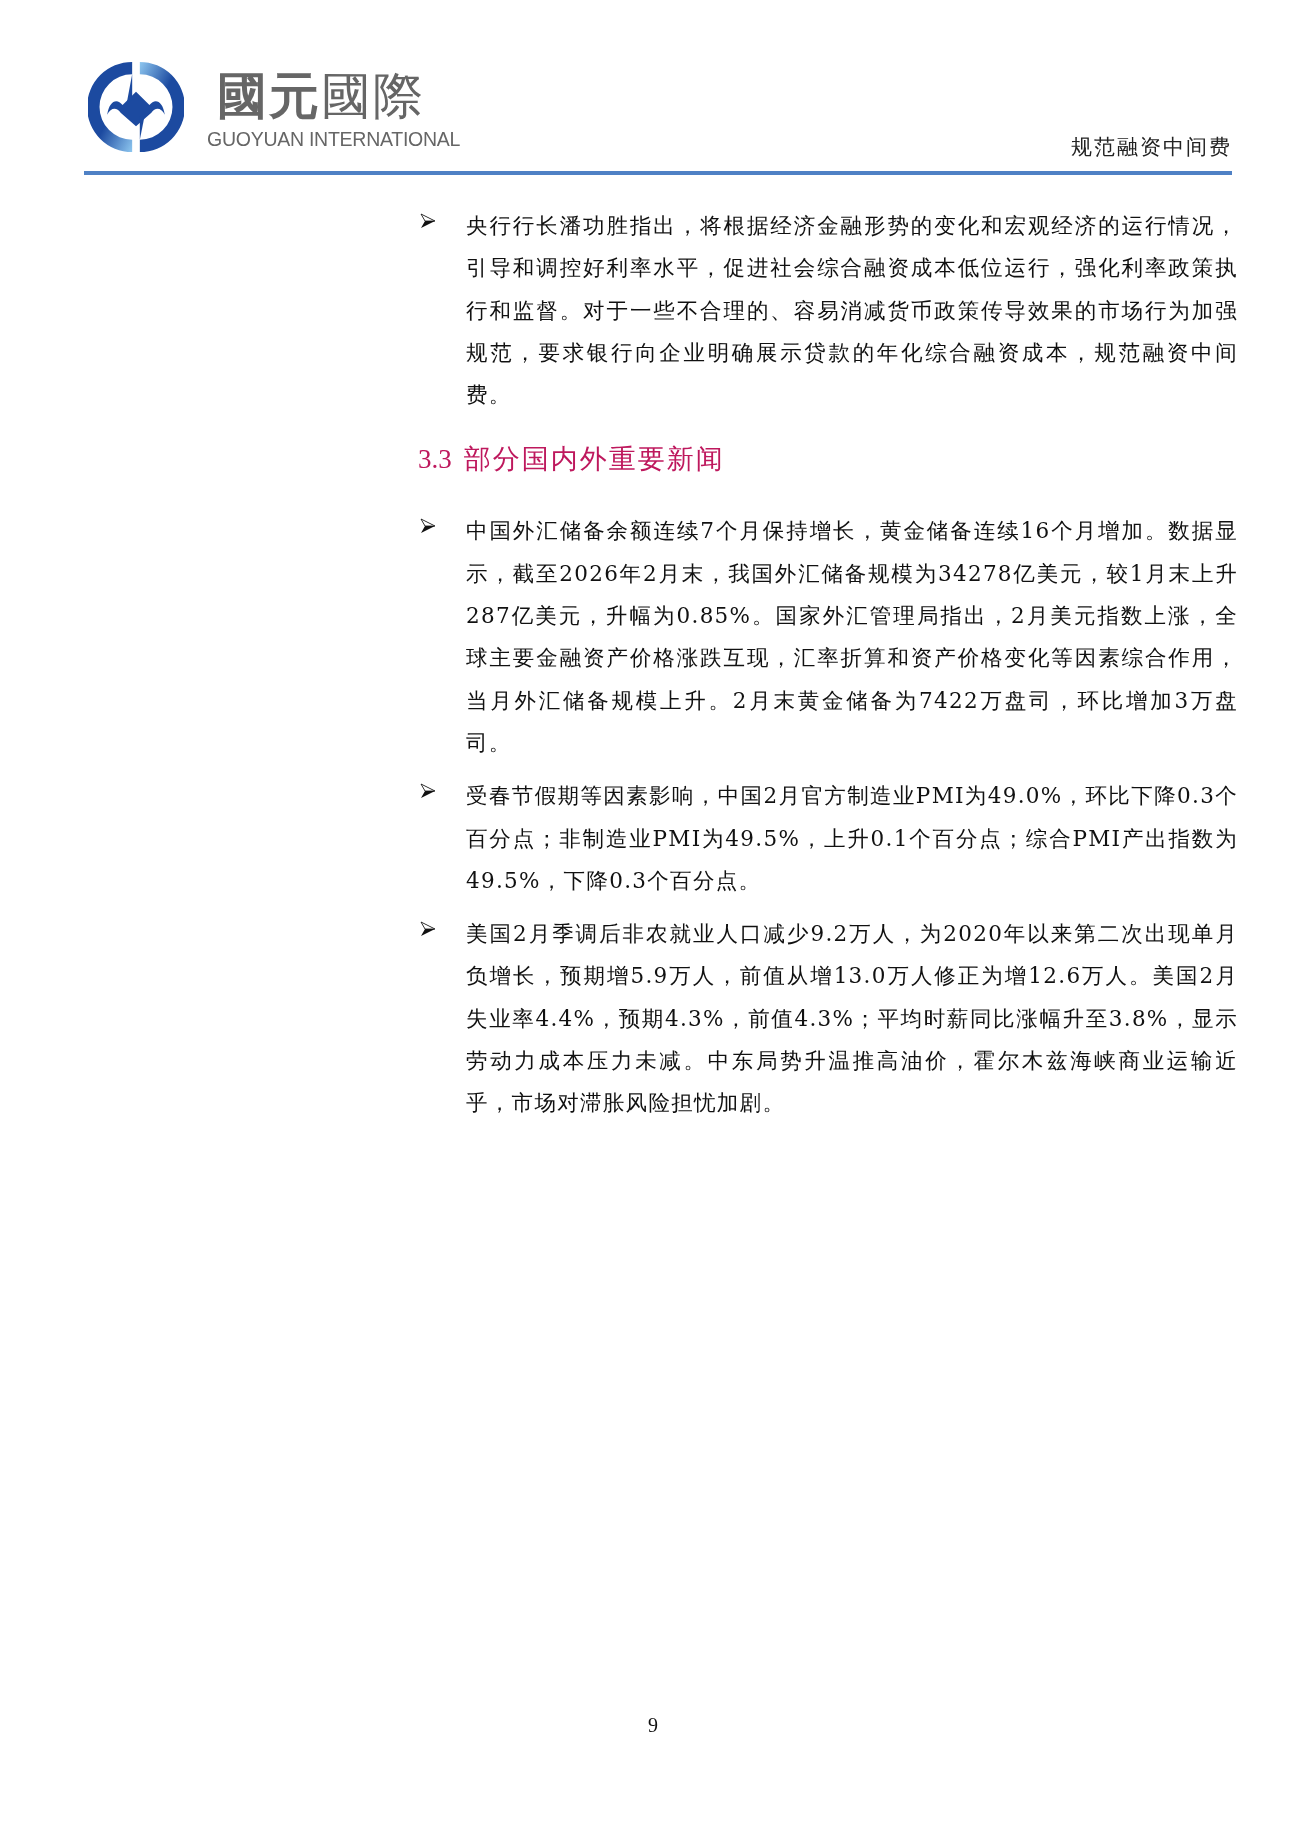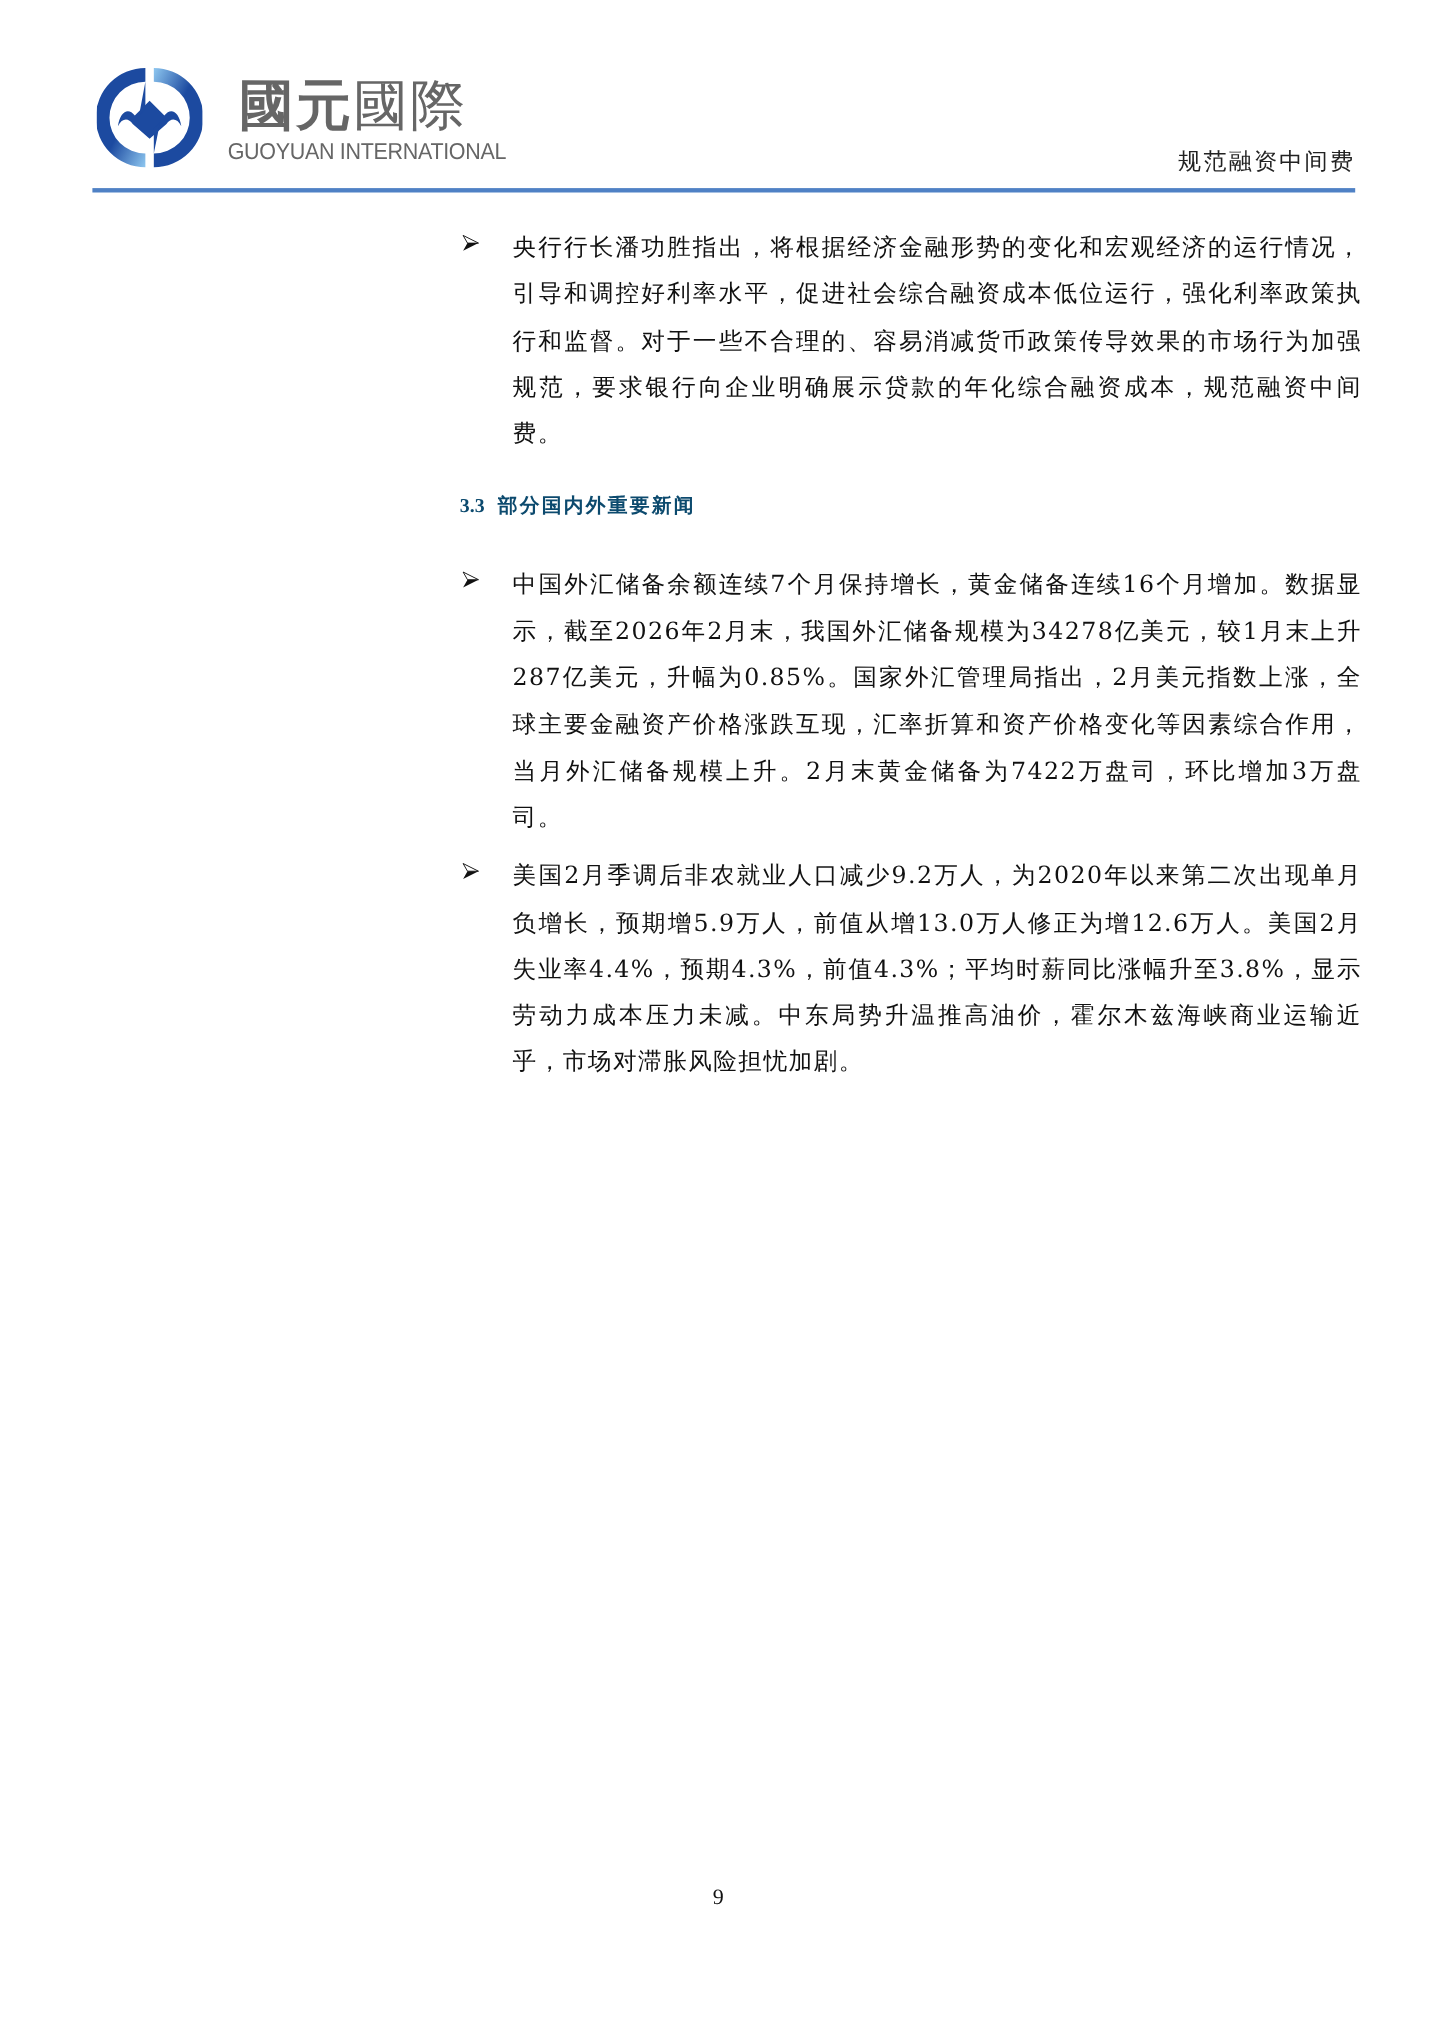--- a/index.html
+++ b/index.html
@@ -16,21 +16,21 @@
               font-size: 21px; color: #666666; letter-spacing: -0.3px; line-height: 24px; white-space: nowrap; transform: scaleX(0.93); transform-origin: left; }
   .report-name { position: absolute; right: 74px; top: 134px; font-size: 21px; color: #222;
                  letter-spacing: 2px; line-height: 26px; white-space: nowrap; }
   .header-rule { position: absolute; left: 84px; top: 171px; width: 1148px; height: 4px; background: #4f81c5; }
 
   
   .content { position: absolute; left: 418px; top: 205px; width: 820px; }
   .bullet-item { position: relative; padding-left: 48px; margin-bottom: 11px; }
   .bullet-glyph { position: absolute; left: 2px; top: 8px; width: 16px; height: 16px; }
   .para { font-size: 21.5px; line-height: 42.3px; letter-spacing: 1.3px; text-align: justify; margin: 0; }
-  .section-heading { margin: 23px 0 31px 0; font-size: 18px; font-weight: bold; color: #0c4a6e;
+  .section-heading { margin: 23px 0 31px 0; font-size: 27px; font-weight: normal; color: #be185d;
                      line-height: 40px; letter-spacing: 2px; white-space: nowrap; }
   .section-heading .num { margin-right: 12px; font-family: "Liberation Serif", serif; letter-spacing: 0; }
 
   .page-number { position: absolute; left: 0; width: 1306px; top: 1714px; text-align: center;
                  font-size: 20px; color: #111; font-family: "Liberation Serif", serif; }
 </style>
 </head>
 <body>
 
 <div class="page">
@@ -76,20 +76,27 @@
 
 
     <div class="bullet-item">
       <svg class="bullet-glyph" viewBox="0 0 16 16">
         <path d="M1 1 L15 8 L1 15 L5 8 Z" fill="#111"></path>
           <path d="M1 1 L15 8 L5 8 Z" fill="#fff" stroke="#111" stroke-width="0.8"></path>
       </svg>
       <p class="para">中国外汇储备余额连续7个月保持增长，黄金储备连续16个月增加。数据显示，截至2026年2月末，我国外汇储备规模为34278亿美元，较1月末上升287亿美元，升幅为0.85%。国家外汇管理局指出，2月美元指数上涨，全球主要金融资产价格涨跌互现，汇率折算和资产价格变化等因素综合作用，当月外汇储备规模上升。2月末黄金储备为7422万盘司，环比增加3万盘司。</p>
     </div>
 
+    <div class="bullet-item">
+      <svg class="bullet-glyph" viewBox="0 0 16 16">
+        <path d="M1 1 L15 8 L1 15 L5 8 Z" fill="#111"></path>
+          <path d="M1 1 L15 8 L5 8 Z" fill="#fff" stroke="#111" stroke-width="0.8"></path>
+      </svg>
+      <p class="para">受春节假期等因素影响，中国2月官方制造业PMI为49.0%，环比下降0.3个百分点；非制造业PMI为49.5%，上升0.1个百分点；综合PMI产出指数为49.5%，下降0.3个百分点。</p>
+    </div>
 
     <div class="bullet-item">
       <svg class="bullet-glyph" viewBox="0 0 16 16">
         <path d="M1 1 L15 8 L1 15 L5 8 Z" fill="#111"></path>
           <path d="M1 1 L15 8 L5 8 Z" fill="#fff" stroke="#111" stroke-width="0.8"></path>
       </svg>
       <p class="para">美国2月季调后非农就业人口减少9.2万人，为2020年以来第二次出现单月负增长，预期增5.9万人，前值从增13.0万人修正为增12.6万人。美国2月失业率4.4%，预期4.3%，前值4.3%；平均时薪同比涨幅升至3.8%，显示劳动力成本压力未减。中东局势升温推高油价，霍尔木兹海峡商业运输近乎，市场对滞胀风险担忧加剧。</p>
     </div>
 
 

